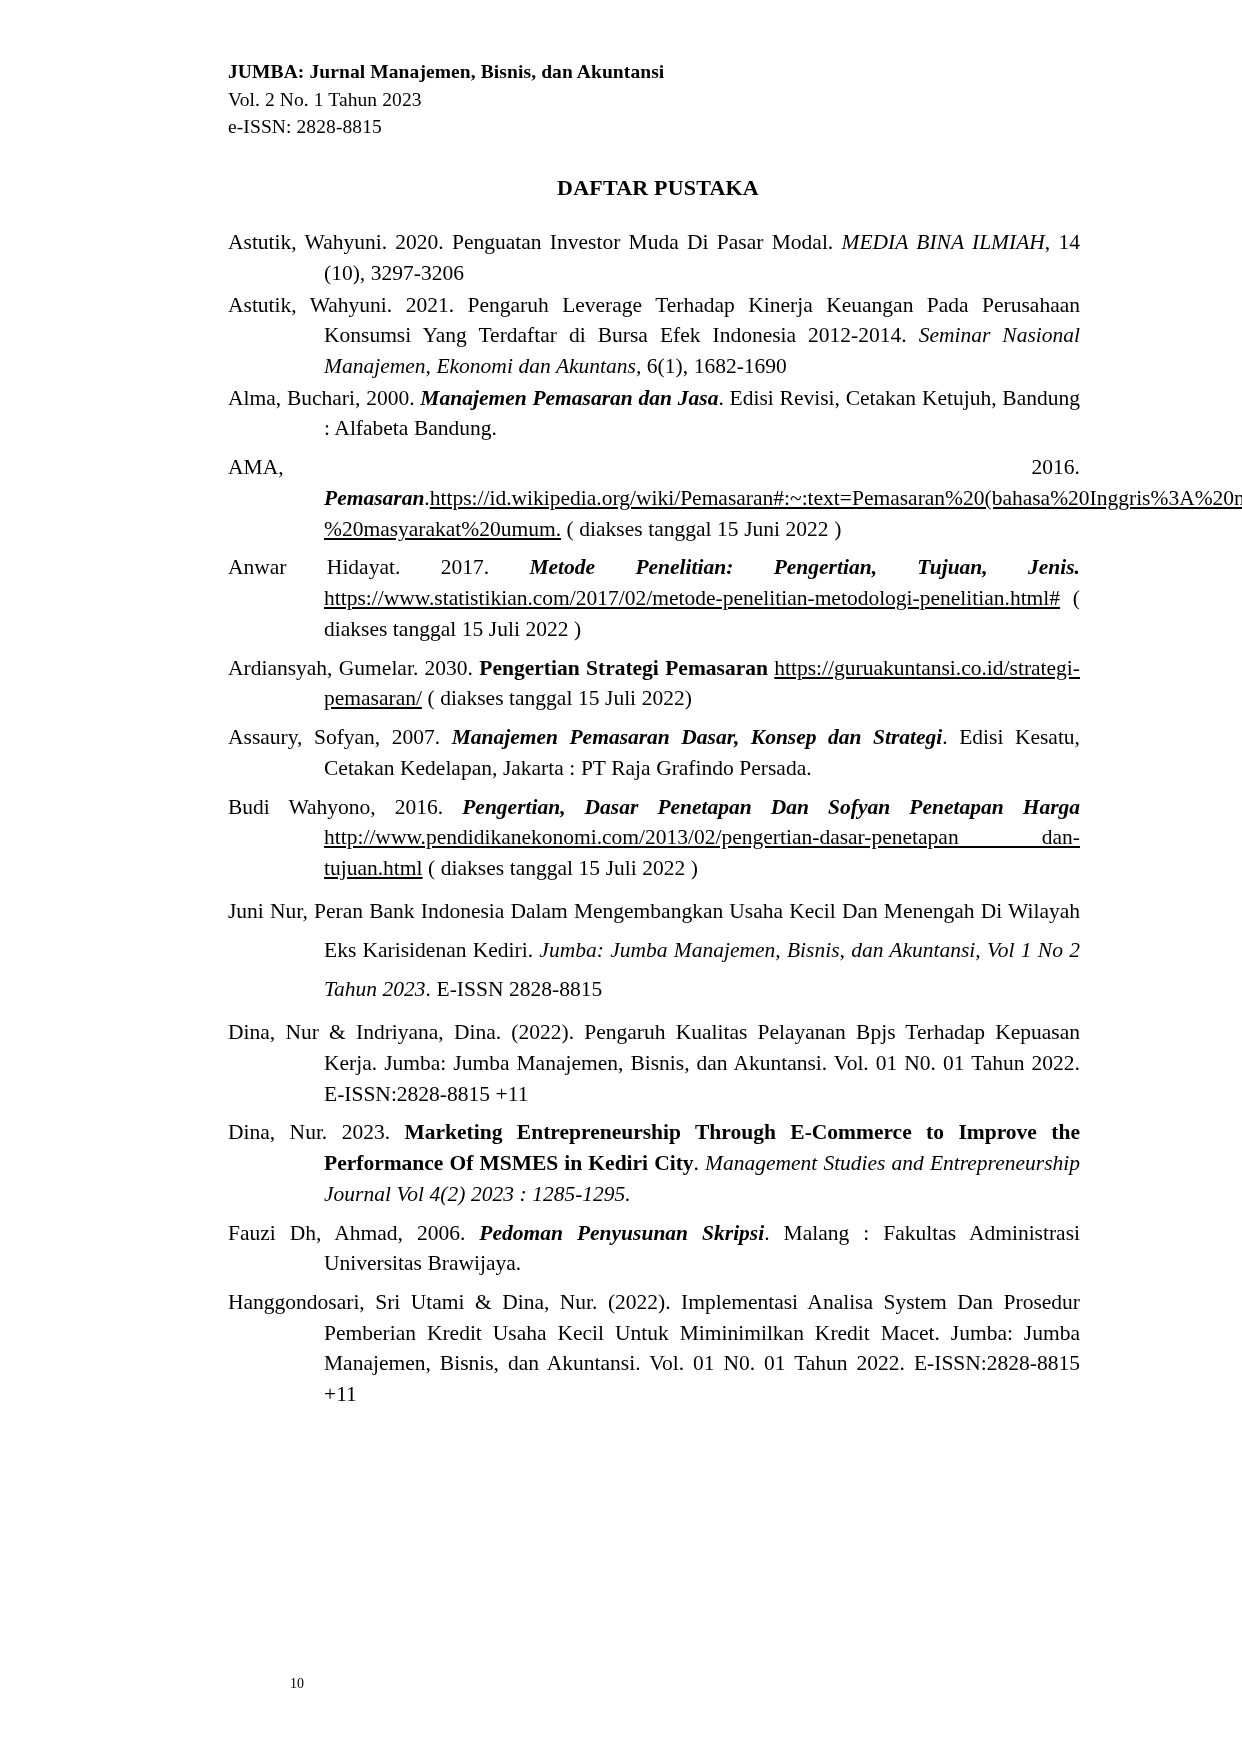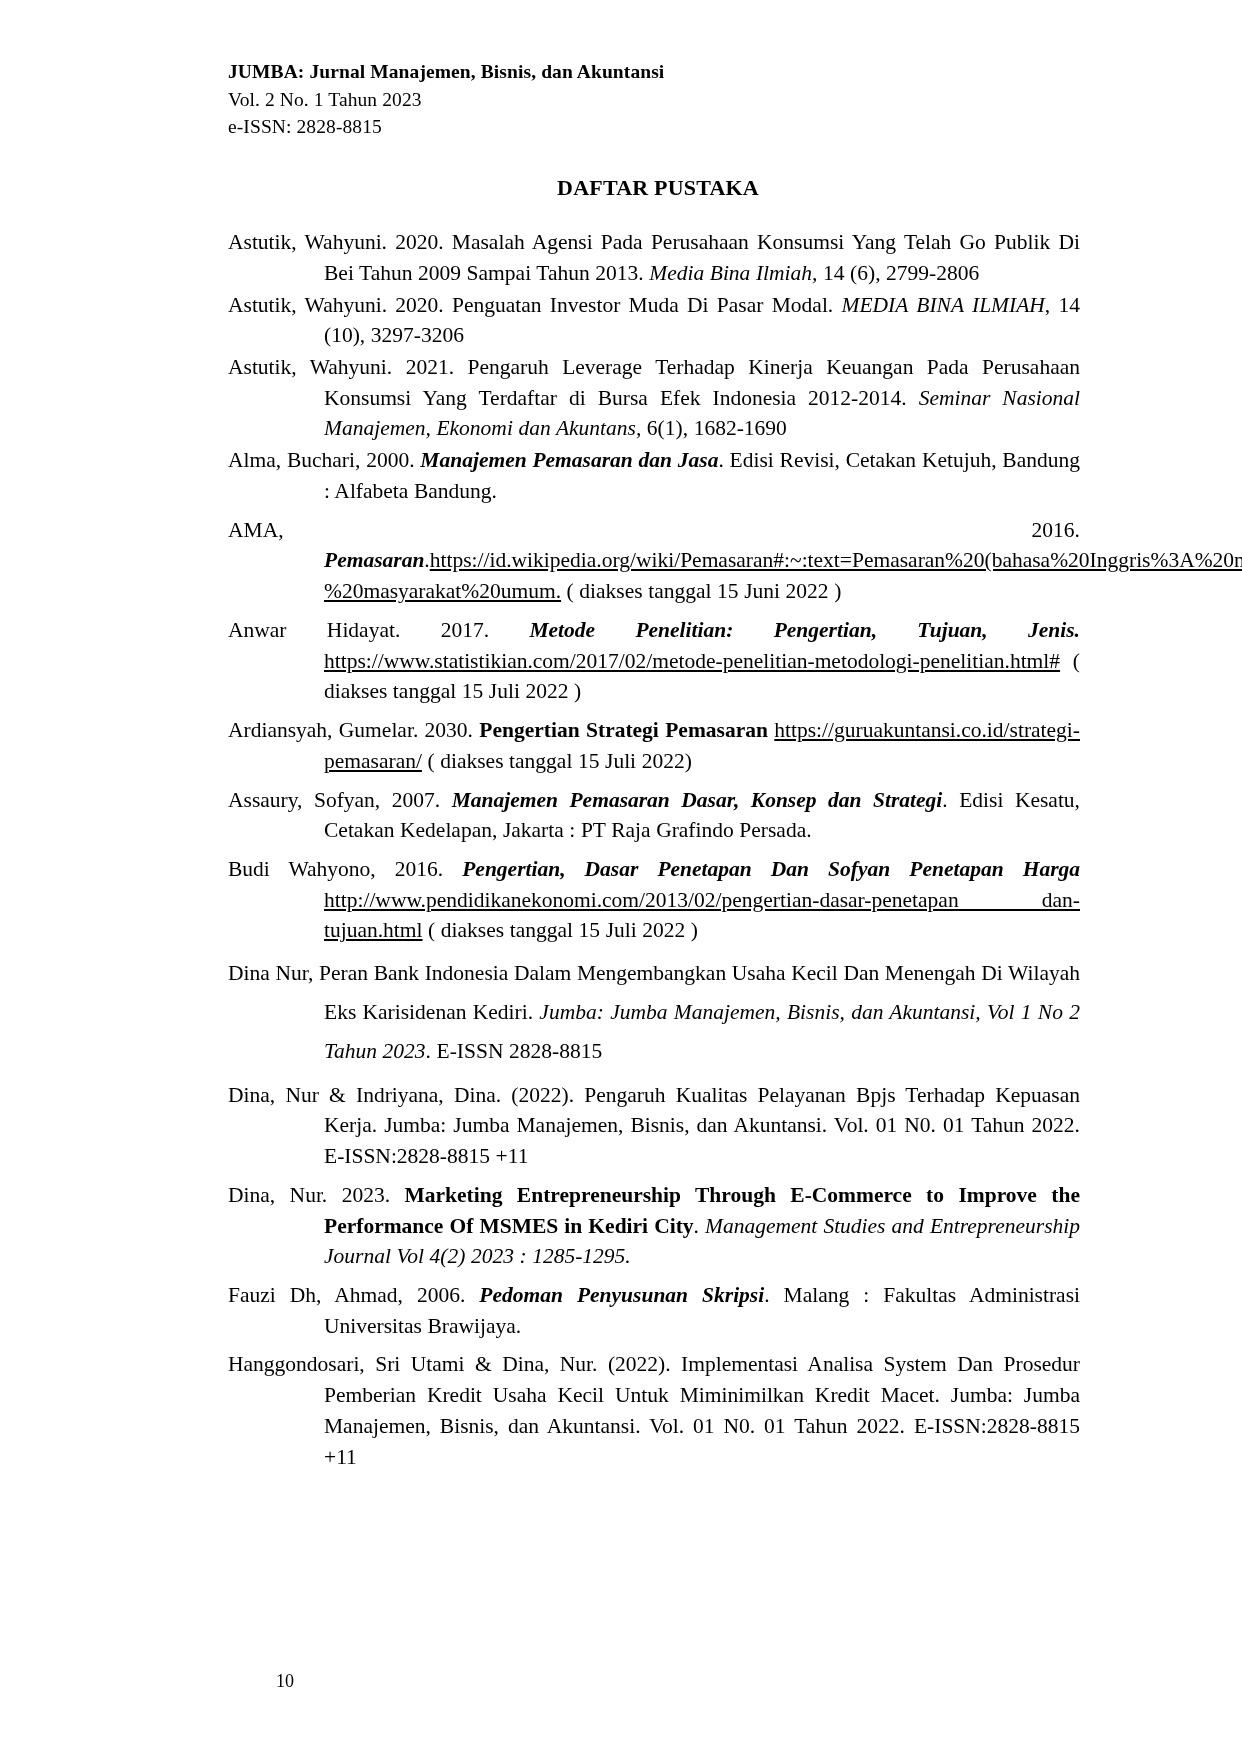--- a/index.html
+++ b/index.html
@@ -60,49 +60,48 @@
   .ref.loose { line-height: 1.82; }
   .ref i { font-style: italic; }
   .ref b { font-weight: bold; }
   .ref .bi { font-weight: bold; font-style: italic; }
   .ref .lnk {
     text-decoration: underline;
     color: #000000;
   }
   .pagenum {
     position: absolute;
-    left: 276px;
+    left: 290px;
     bottom: 62px;
-    font-size: 18px;
+    font-size: 14px;
   }
 </style>
 </head>
 <body>
 
 <div class="page">
 
   <div class="header">
     <div class="line bold">JUMBA: Jurnal Manajemen, Bisnis, dan Akuntansi</div>
     <div class="line">Vol. 2 No. 1 Tahun 2023</div>
     <div class="line">e-ISSN: 2828-8815</div>
   </div>
 
   <div class="section-title">DAFTAR PUSTAKA</div>
 
   <div class="reflist" id="reflist">
-      <div class="ref" id="ref-astutik-2020a"><span>Astutik, Wahyuni. 2020. Masalah Agensi Pada Perusahaan Konsumsi Yang Telah Go Publik Di Bei Tahun 2009 Sampai Tahun 2013. </span><i>Media Bina Ilmiah,</i><span> 14 (6), 2799-2806</span></div>
       <div class="ref" id="ref-astutik-2020b"><span>Astutik, Wahyuni. 2020. Penguatan Investor Muda Di Pasar Modal. </span><i>MEDIA BINA ILMIAH</i><span>, 14 (10), 3297-3206</span></div>
       <div class="ref" id="ref-astutik-2021"><span>Astutik, Wahyuni. 2021. Pengaruh Leverage Terhadap Kinerja Keuangan Pada Perusahaan Konsumsi Yang Terdaftar di Bursa Efek Indonesia 2012-2014. </span><i>Seminar Nasional Manajemen, Ekonomi dan Akuntans,</i><span> 6(1), 1682-1690</span></div>
       <div class="ref gap-sm" id="ref-alma-2005"><span>Alma, Buchari, 2000. </span><span class="bi">Manajemen Pemasaran dan Jasa</span><span>. Edisi Revisi, Cetakan Ketujuh, Bandung : Alfabeta Bandung.</span></div>
       <div class="ref gap-sm" id="ref-ama-2016"><span>AMA,    2016.    </span><span class="bi">Pemasaran</span><span>.</span><a class="lnk" href="#">https://id.wikipedia.org/wiki/Pemasaran#:~:text=Pemasaran%20(bahasa%20Inggris%3A%20marketing),%2C%20mitra%2C%20dan %20masyarakat%20umum.</a><span> ( diakses tanggal 15 Juni 2022 )</span></div>
       <div class="ref gap-sm" id="ref-anwar-2017"><span>Anwar   Hidayat.   2017.   </span><span class="bi">Metode  Penelitian:  Pengertian,  Tujuan,  Jenis.</span><span> </span><a class="lnk" href="#">https://www.statistikian.com/2017/02/metode-penelitian-metodologi-penelitian.html#</a><span> ( diakses tanggal 15 Juli 2022 )</span></div>
       <div class="ref gap-sm" id="ref-ardiansyah-2022"><span>Ardiansyah,        Gumelar.        2030.        </span><b>Pengertian        Strategi        Pemasaran</b><span> </span><a class="lnk" href="#">https://guruakuntansi.co.id/strategi-pemasaran/</a><span> ( diakses tanggal 15 Juli 2022)</span></div>
       <div class="ref gap-sm" id="ref-assaury-2007"><span>Assaury, Sofyan, 2007. </span><span class="bi">Manajemen Pemasaran Dasar, Konsep dan Strategi</span><span>. Edisi Kesatu, Cetakan Kedelapan, Jakarta : PT Raja Grafindo Persada.</span></div>
       <div class="ref gap-sm" id="ref-budi-wahyono-2016"><span>Budi Wahyono, 2016. </span><span class="bi">Pengertian, Dasar Penetapan Dan Sofyan Penetapan Harga</span><span>   </span><a class="lnk" href="#">http://www.pendidikanekonomi.com/2013/02/pengertian-dasar-penetapan dan-tujuan.html</a><span> ( diakses tanggal 15 Juli 2022 )</span></div>
-      <div class="ref loose gap-sm" id="ref-dina-nur-peran"><span>Dina Nur, Peran Bank Indonesia Dalam Mengembangkan Usaha Kecil Dan Menengah Di Wilayah Eks Karisidenan Kediri. </span><i>Jumba: Jumba Manajemen, Bisnis, dan Akuntansi, Vol 1 No 2 Tahun 2023</i><span>. E-ISSN 2828-8815</span></div>
+      <div class="ref loose gap-sm" id="ref-dina-nur-peran"><span>Juni Nur, Peran Bank Indonesia Dalam Mengembangkan Usaha Kecil Dan Menengah Di Wilayah Eks Karisidenan Kediri. </span><i>Jumba: Jumba Manajemen, Bisnis, dan Akuntansi, Vol 1 No 2 Tahun 2023</i><span>. E-ISSN 2828-8815</span></div>
       <div class="ref gap-sm" id="ref-dina-indriyana-2022"><span>Dina, Nur &amp; Indriyana, Dina. (2022). Pengaruh Kualitas Pelayanan Bpjs Terhadap Kepuasan Kerja. Jumba: Jumba Manajemen, Bisnis, dan Akuntansi. Vol. 01 N0. 01 Tahun 2022. E-ISSN:2828-8815   +11</span></div>
       <div class="ref gap-sm" id="ref-dina-nur-2023"><span>Dina, Nur. 2023. </span><b>Marketing  Entrepreneurship  Through  E-Commerce  to Improve the Performance Of MSMES in Kediri City</b><span>. </span><i>Management Studies and Entrepreneurship Journal Vol 4(2) 2023 : 1285-1295.</i></div>
       <div class="ref gap-sm" id="ref-fauzi-2006"><span>Fauzi Dh, Ahmad, 2006. </span><span class="bi">Pedoman Penyusunan Skripsi</span><span>. Malang : Fakultas Administrasi Universitas Brawijaya.</span></div>
       <div class="ref gap-sm" id="ref-hanggondosari-2022"><span>Hanggondosari, Sri Utami &amp; Dina, Nur. (2022). Implementasi Analisa System Dan Prosedur Pemberian Kredit Usaha Kecil Untuk Miminimilkan Kredit Macet. Jumba: Jumba Manajemen, Bisnis, dan Akuntansi. Vol. 01  N0. 01 Tahun 2022. E-ISSN:2828-8815 +11</span></div>
     </div>
 
   <div class="pagenum">10</div>
 
 </div>
 

